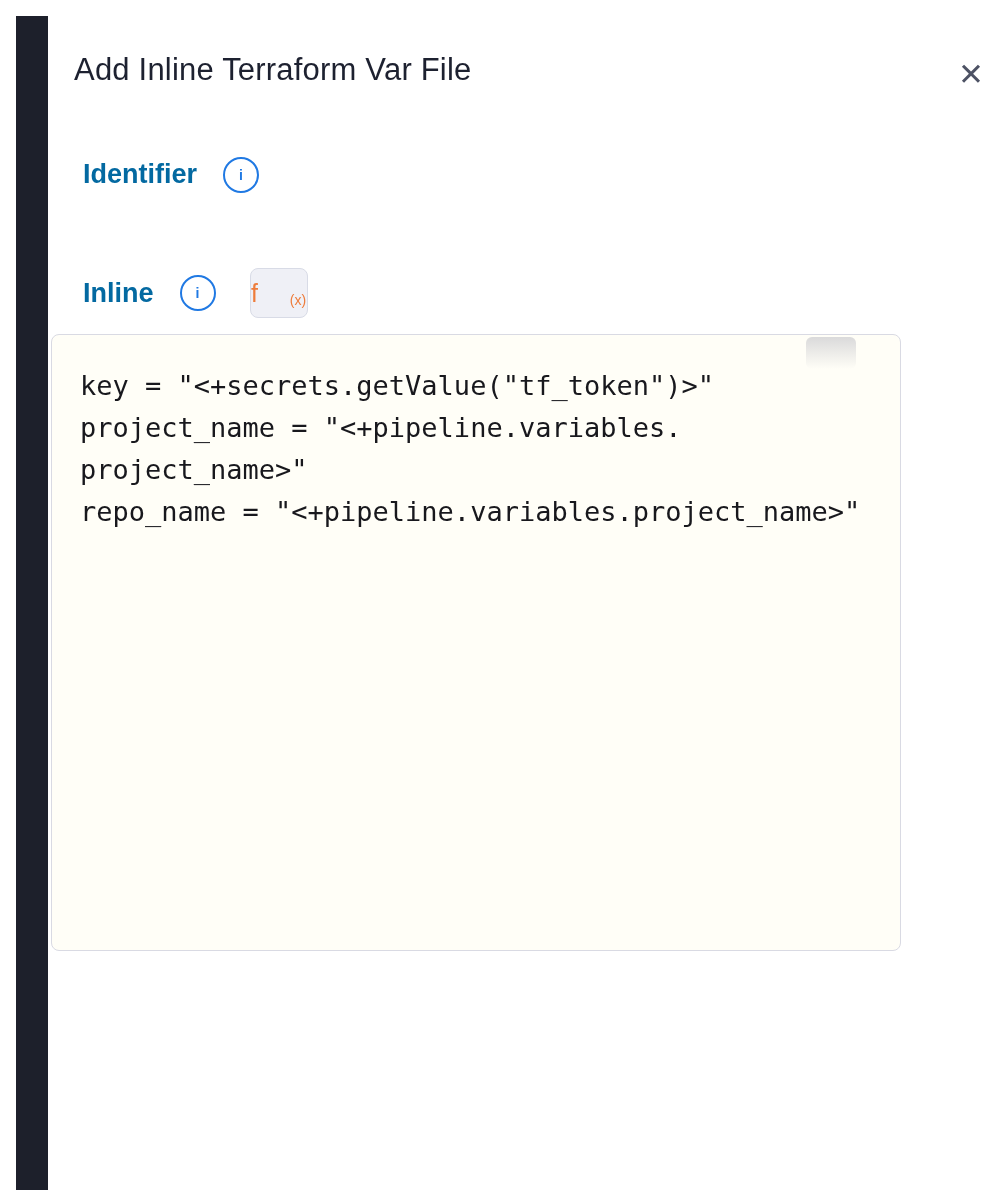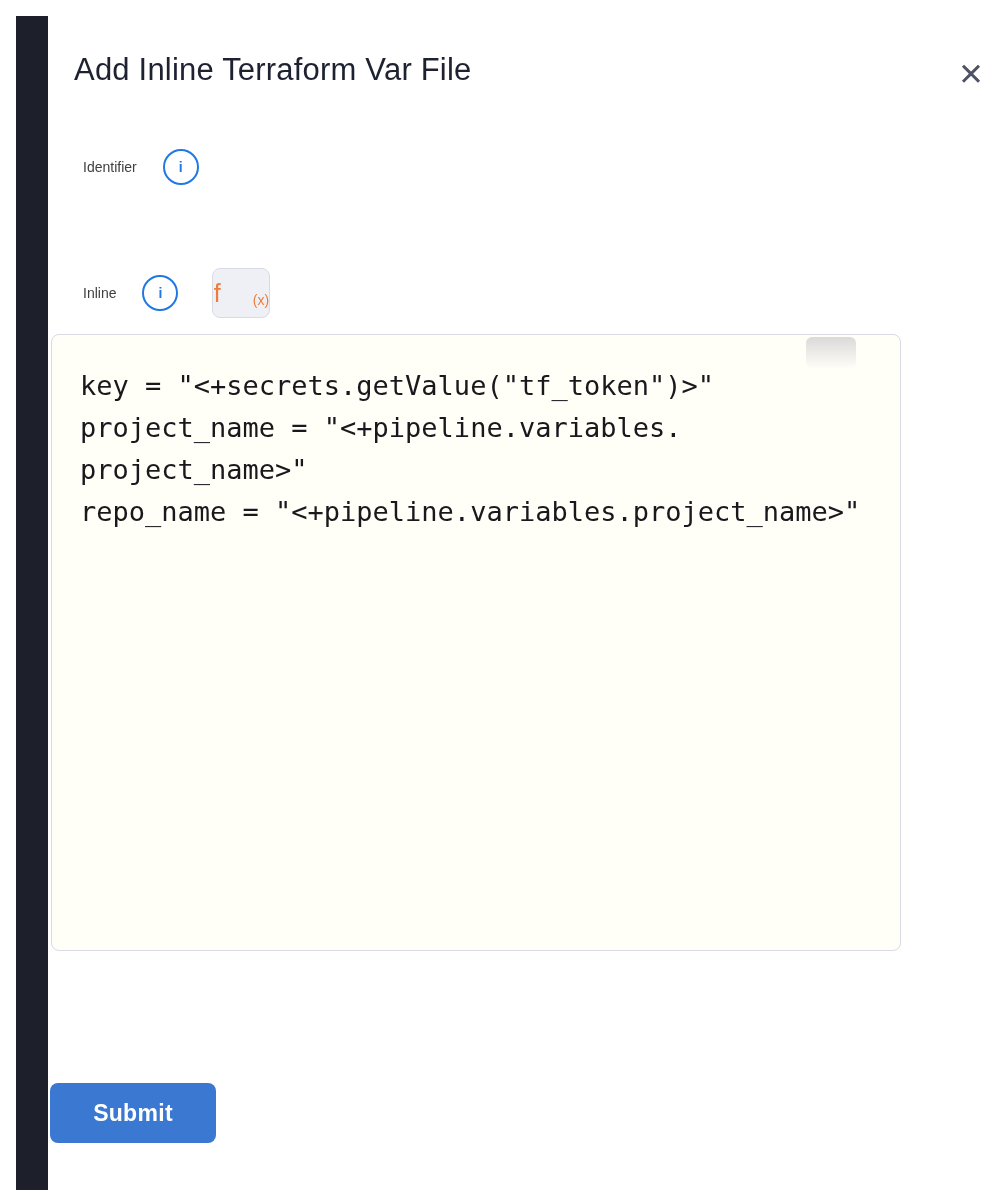--- a/index.html
+++ b/index.html
@@ -46,23 +46,23 @@
   .label-row {
     position: absolute;
     left: 35px;
     display: flex;
     align-items: center;
     gap: 10px;
   }
   .label-row.identifier-row { top: 111px; }
   .label-row.content-row    { top: 252px; height: 50px; }
   .field-label {
-    font-size: 14px;
-    font-weight: 400;
-    color: #404040;
+    font-size: 27px;
+    font-weight: 700;
+    color: #0369a1;
   }
   .info-icon {
     display: inline-flex;
     align-items: center;
     justify-content: center;
     width: 21px; height: 21px;
     border: 2px solid #2079e3;
     border-radius: 50%;
     color: #2079e3;
     font-size: 14px;
@@ -168,15 +168,14 @@
   </div>
 
   <div class="code-area">
     <div class="code-artifact"></div>
     <pre class="code-text">key = "&lt;+secrets.getValue("tf_token")&gt;"
 project_name = "&lt;+pipeline.variables.
 project_name&gt;"
 repo_name = "&lt;+pipeline.variables.project_name&gt;"</pre>
   </div>
 
-  <button class="submit-btn">Submit</button>
 
 </div>
 
 </body></html>

